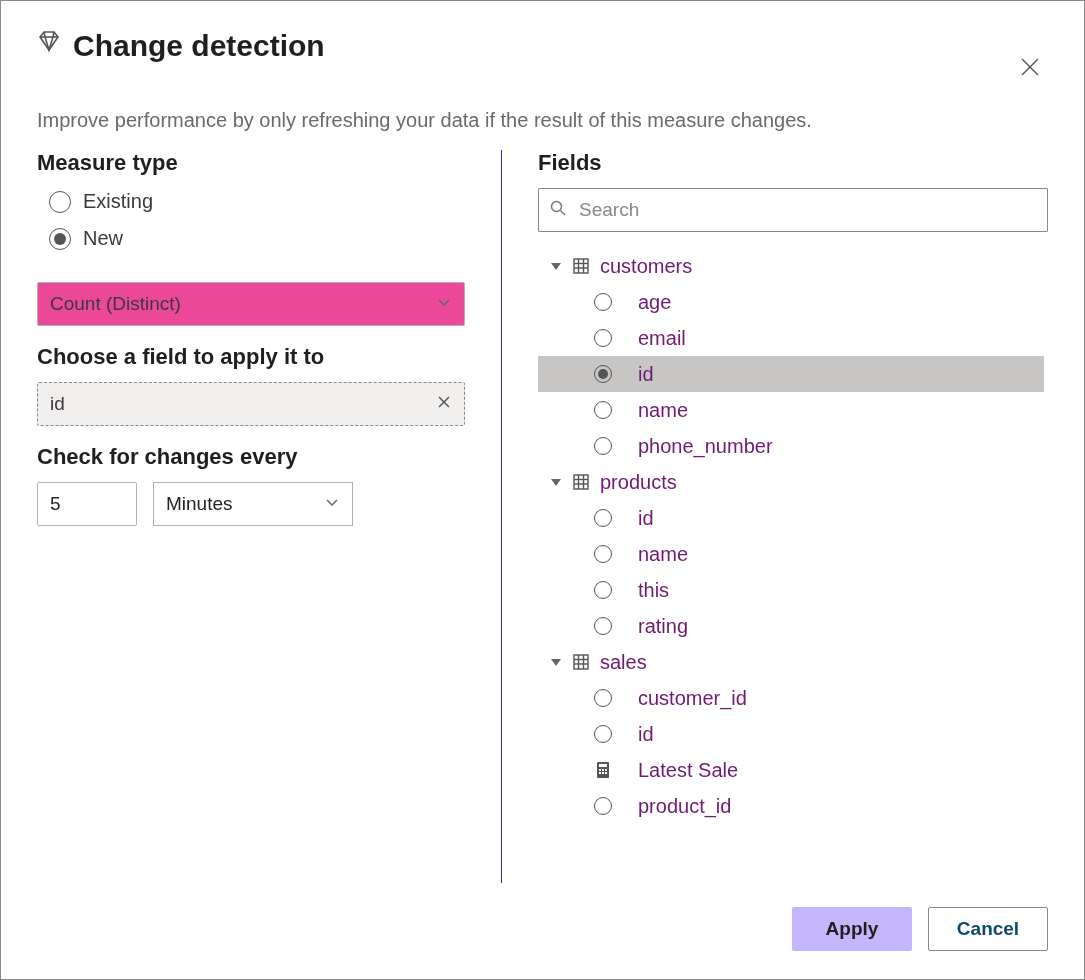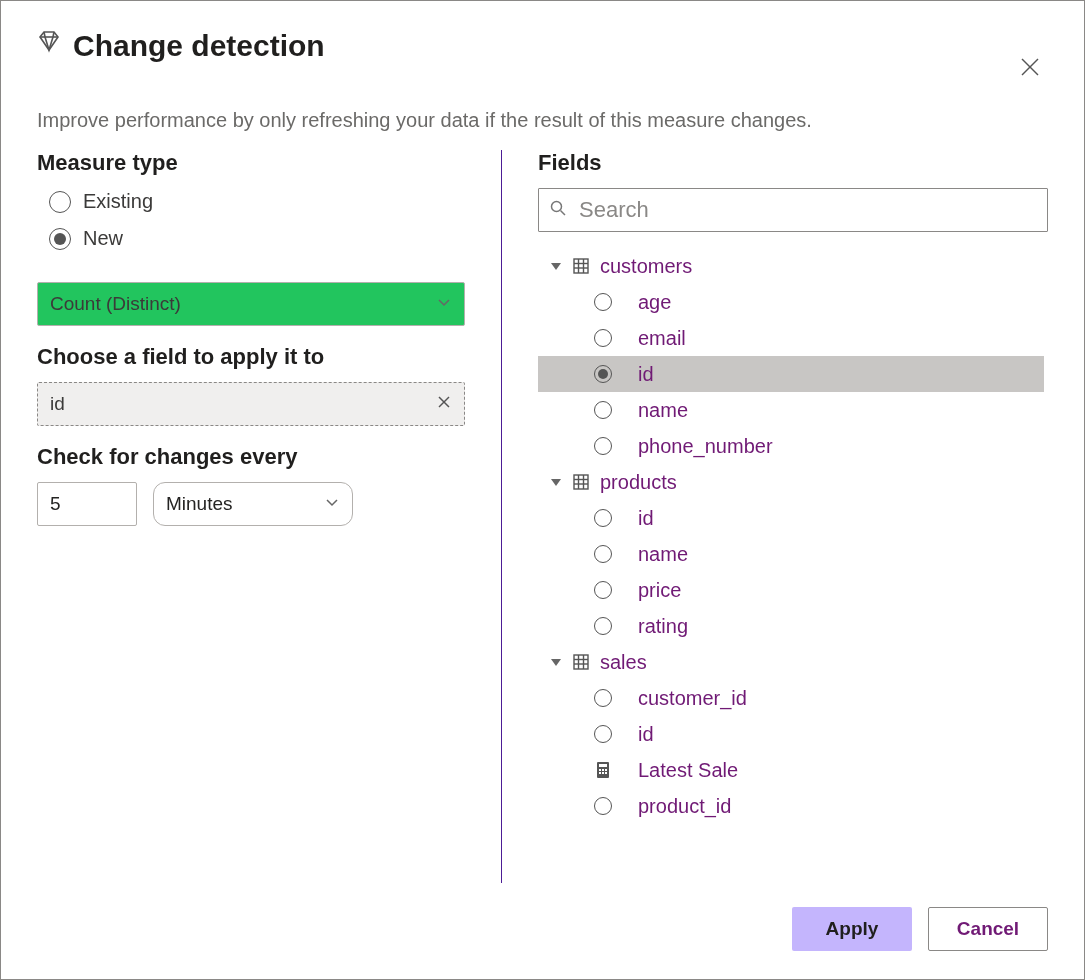--- a/index.html
+++ b/index.html
@@ -84,21 +84,21 @@
   .radio-inner {
     width: 12px; height: 12px; border-radius: 50%;
     background: #555;
   }
   .gap-v { height: 18px; }
   .select {
     width: 100%;
     height: 44px;
     border: 1px solid #b3b0ad;
     border-radius: 2px;
-    background: #22c55e;
+    background: #ec4899;
     padding: 0 12px;
     display: flex; align-items: center; justify-content: space-between;
     font-size: 19px;
     color: #3b3a39;
     cursor: pointer;
     text-align: right;
   }
   .chev { color: #666; }
   .field-box {
     width: 100%;
@@ -117,38 +117,38 @@
     width: 100px; height: 44px;
     border: 1px solid #b3b0ad;
     border-radius: 2px;
     padding: 0 12px;
     font-size: 19px;
     display:flex; align-items:center;
   }
   .unit-select {
     width: 200px; height: 44px;
     border: 1px solid #b3b0ad;
-    border-radius: 12px;
+    border-radius: 0;
     padding: 0 12px;
     font-size: 19px;
     display:flex; align-items:center; justify-content:space-between;
     cursor:pointer;
     text-align:right;
   }
   .search-wrap {
     height: 44px;
     border: 1px solid #8a8886;
     border-radius: 1px;
     display: flex; align-items: center; gap: 10px;
     padding: 0 10px;
     margin-bottom: 16px;
   }
   .search-wrap input {
     border: none; outline: none; flex: 1;
-    font-size: 22px;
+    font-size: 19px;
     font-family: inherit;
   }
   .search-wrap input::placeholder { color: #8a8886; }
   .tree {
     flex: 1; overflow-y: auto; position: relative;
     padding-right: 4px;
   }
   .tree::-webkit-scrollbar { width: 10px; }
   .tree::-webkit-scrollbar-thumb { background: #c8c6c4; }
   .node {
@@ -184,21 +184,21 @@
     display: flex; justify-content: flex-end; gap: 16px;
   }
   .btn {
     min-width: 120px; height: 44px;
     font-size: 19px; font-weight: 600;
     display:flex; align-items:center; justify-content:center;
     cursor: pointer;
     border-radius: 2px;
   }
   .btn.primary { background: #c4b5fd; color: #201f1e; }
-  .btn.secondary { background: #fff; border: 1px solid #8a8886; color: #701a75; }
+  .btn.secondary { background: #fff; border: 1px solid #8a8886; color: #0c4a6e; }
 </style>
 </head>
 <body>
 
 <div class="dialog">
 
   <div class="header">
     <div class="title-row">
       <span class="diamond-icon">
         <svg width="24" height="24" viewBox="0 0 24 24" fill="none" stroke="currentColor" stroke-width="1.6">
@@ -350,21 +350,21 @@
         <div class="node field">
             <span class="field-radio"></span>
             <span class="field-label">id</span>
           </div>
         <div class="node field">
             <span class="field-radio"></span>
             <span class="field-label">name</span>
           </div>
         <div class="node field">
             <span class="field-radio"></span>
-            <span class="field-label">price</span>
+            <span class="field-label">this</span>
           </div>
         <div class="node field">
             <span class="field-radio"></span>
             <span class="field-label">rating</span>
           </div>
 
         <div class="node table">
           <span class="expander">
             <svg width="10" height="10" viewBox="0 0 10 10" fill="#666">
                 <polygon points="0,2 10,2 5,9"></polygon>

